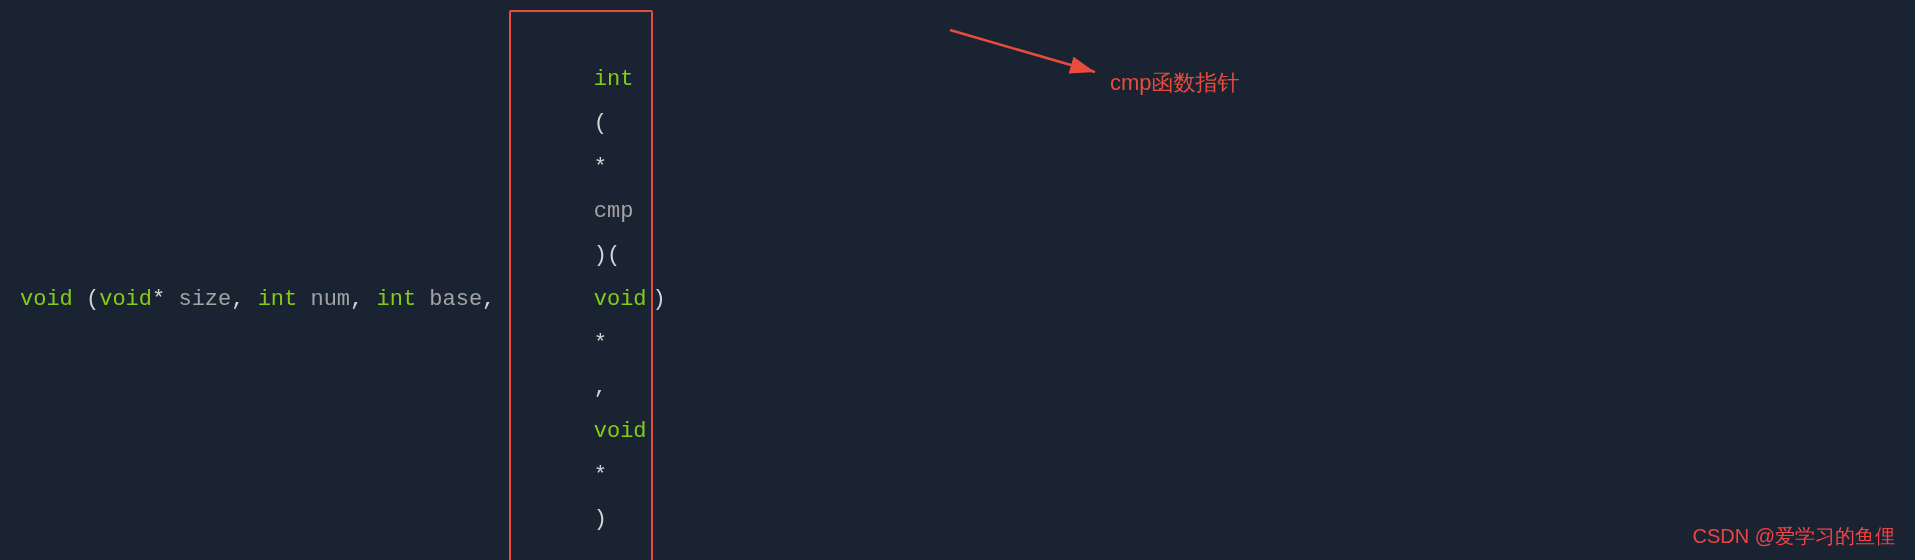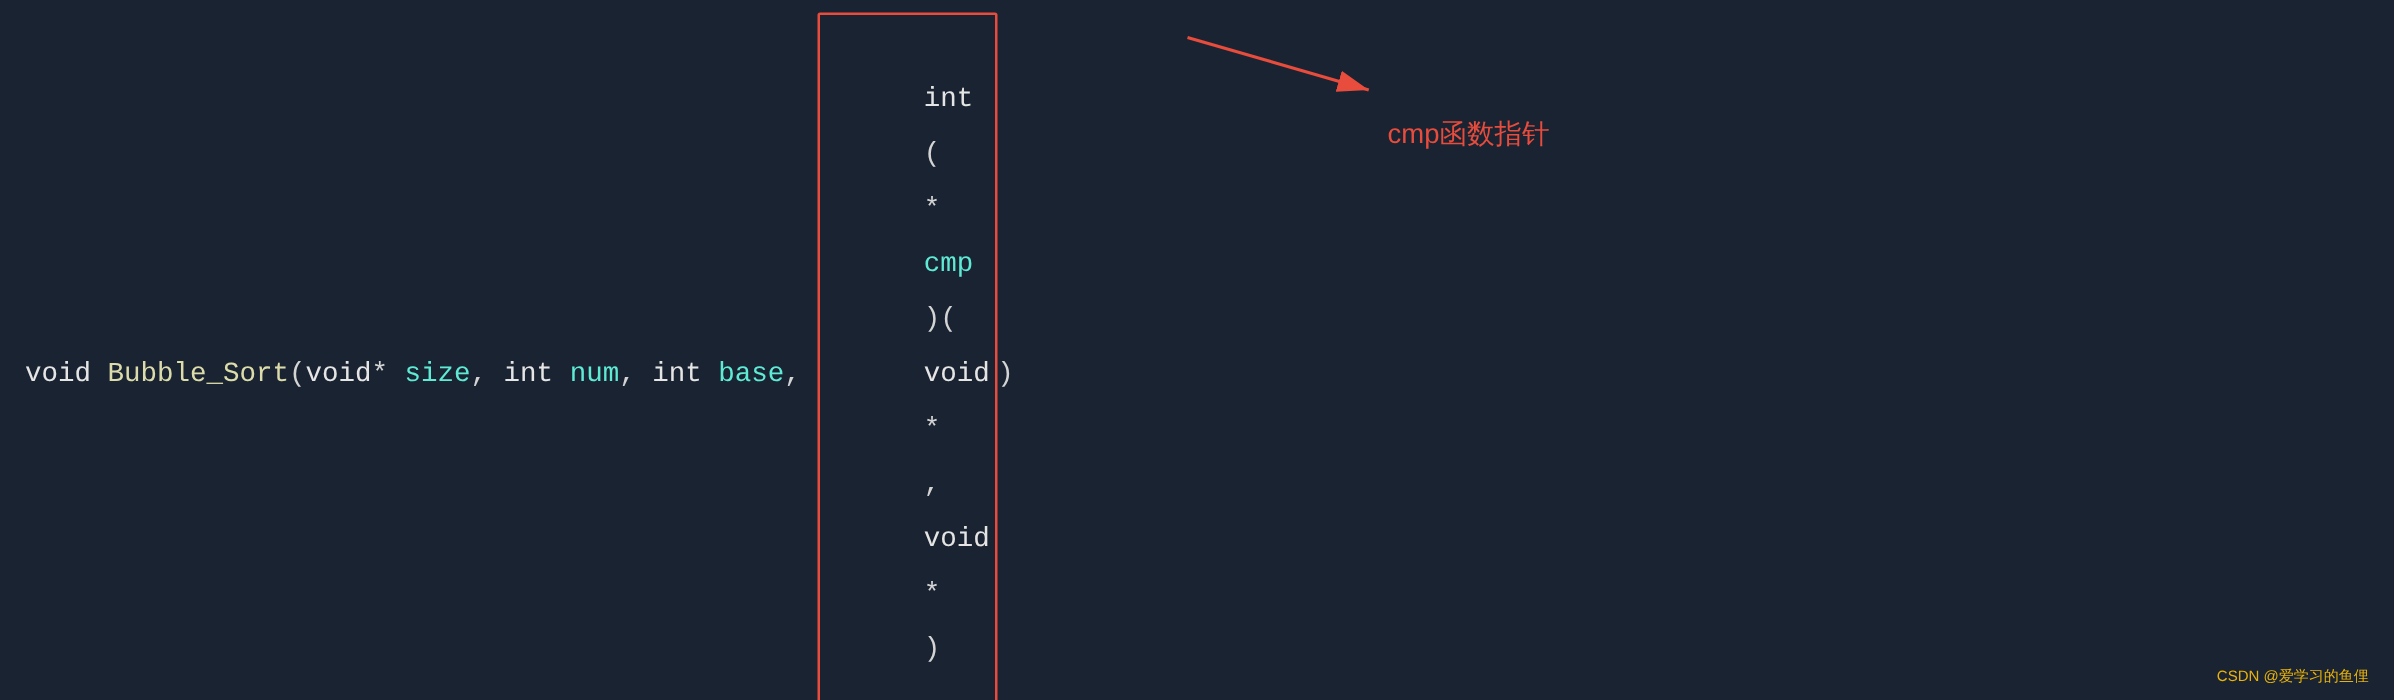--- a/index.html
+++ b/index.html
@@ -19,53 +19,52 @@
       line-height: 44px;
       position: relative;
     }
 
     .code-line {
       display: flex;
       align-items: center;
       white-space: pre;
     }
 
-    .kw { color: #e5e5e5; }
+    .kw { color: #84cc16; }
     .fn { color: #dcdcaa; }
-    .param { color: #5eead4; }
+    .param { color: #a3a3a3; }
     .punct { color: #d4d4d4; }
     .plain { color: #d4d4d4; }
 
     
     .red-box {
       display: inline;
       border: 2px solid #e74c3c;
       padding: 2px 4px;
       border-radius: 2px;
     }
 
     
     .watermark {
       position: absolute;
       bottom: 10px;
       right: 20px;
-      color: #eab308;
+      color: #ef4444;
       font-family: 'Microsoft YaHei', 'SimHei', sans-serif;
-      font-size: 12px;
+      font-size: 20px;
     }
   </style>
 </head>
 <body>
 
 <div class="code-area">
 
   <div class="code-line">
     <span class="kw">void</span>
     <span class="plain">&nbsp;</span>
-    <span class="fn">Bubble_Sort</span>
     <span class="punct">(</span>
     <span class="kw">void</span>
     <span class="punct">*</span>
     <span class="plain">&nbsp;</span>
     <span class="param">size</span>
     <span class="plain">,&nbsp;</span>
     <span class="kw">int</span>
     <span class="plain">&nbsp;</span>
     <span class="param">num</span>
     <span class="plain">,&nbsp;</span>
@@ -94,15 +93,15 @@
 <svg style="position:absolute; top:0; left:0; width:1915px; height:200px; pointer-events:none;" xmlns="http://www.w3.org/2000/svg">
 
   <defs>
     <marker id="arrowhead" markerWidth="10" markerHeight="7" refX="10" refY="3.5" orient="auto">
       <polygon points="0 0, 10 3.5, 0 7" fill="#e74c3c"></polygon>
     </marker>
   </defs>
   <line x1="950" y1="30" x2="1095" y2="72" stroke="#e74c3c" stroke-width="2.5" marker-end="url(#arrowhead)"></line>
 </svg>
 
-<div style="position:absolute; top:68px; left:1110px; color:#e74c3c; font-family:'Microsoft YaHei','SimHei',sans-serif; font-size:22px;margin-top:24px;">cmp函数指针</div>
+<div style="position:absolute; top:68px; left:1110px; color:#e74c3c; font-family:'Microsoft YaHei','SimHei',sans-serif; font-size:22px;">cmp函数指针</div>
 
 <div class="watermark">CSDN @爱学习的鱼俚</div>
 
 </body></html>

